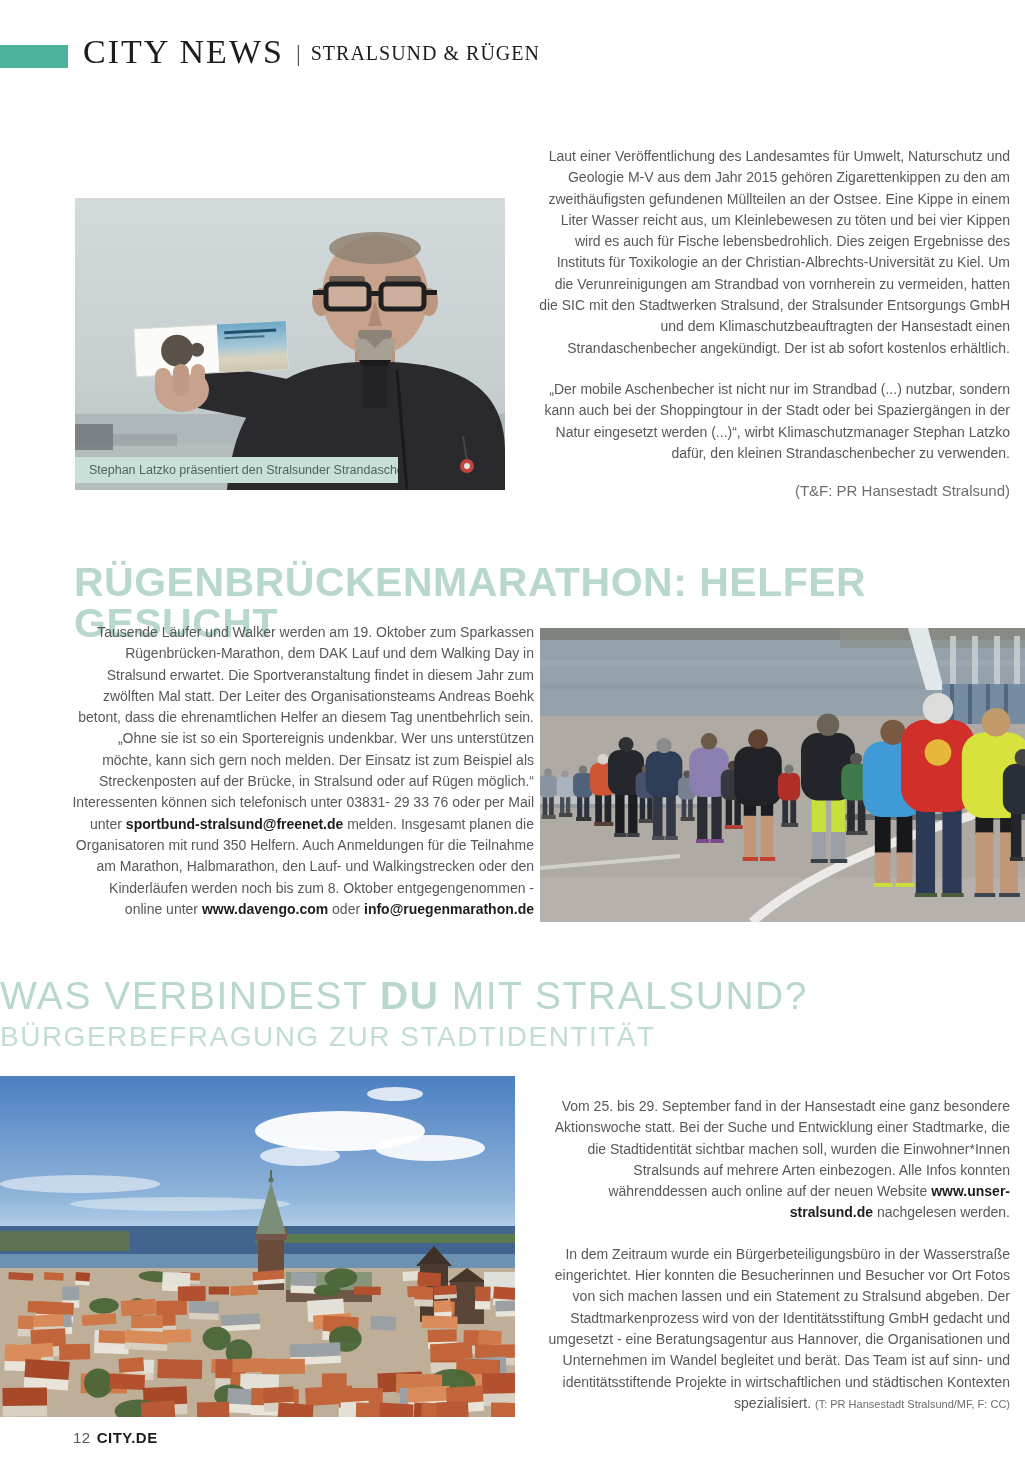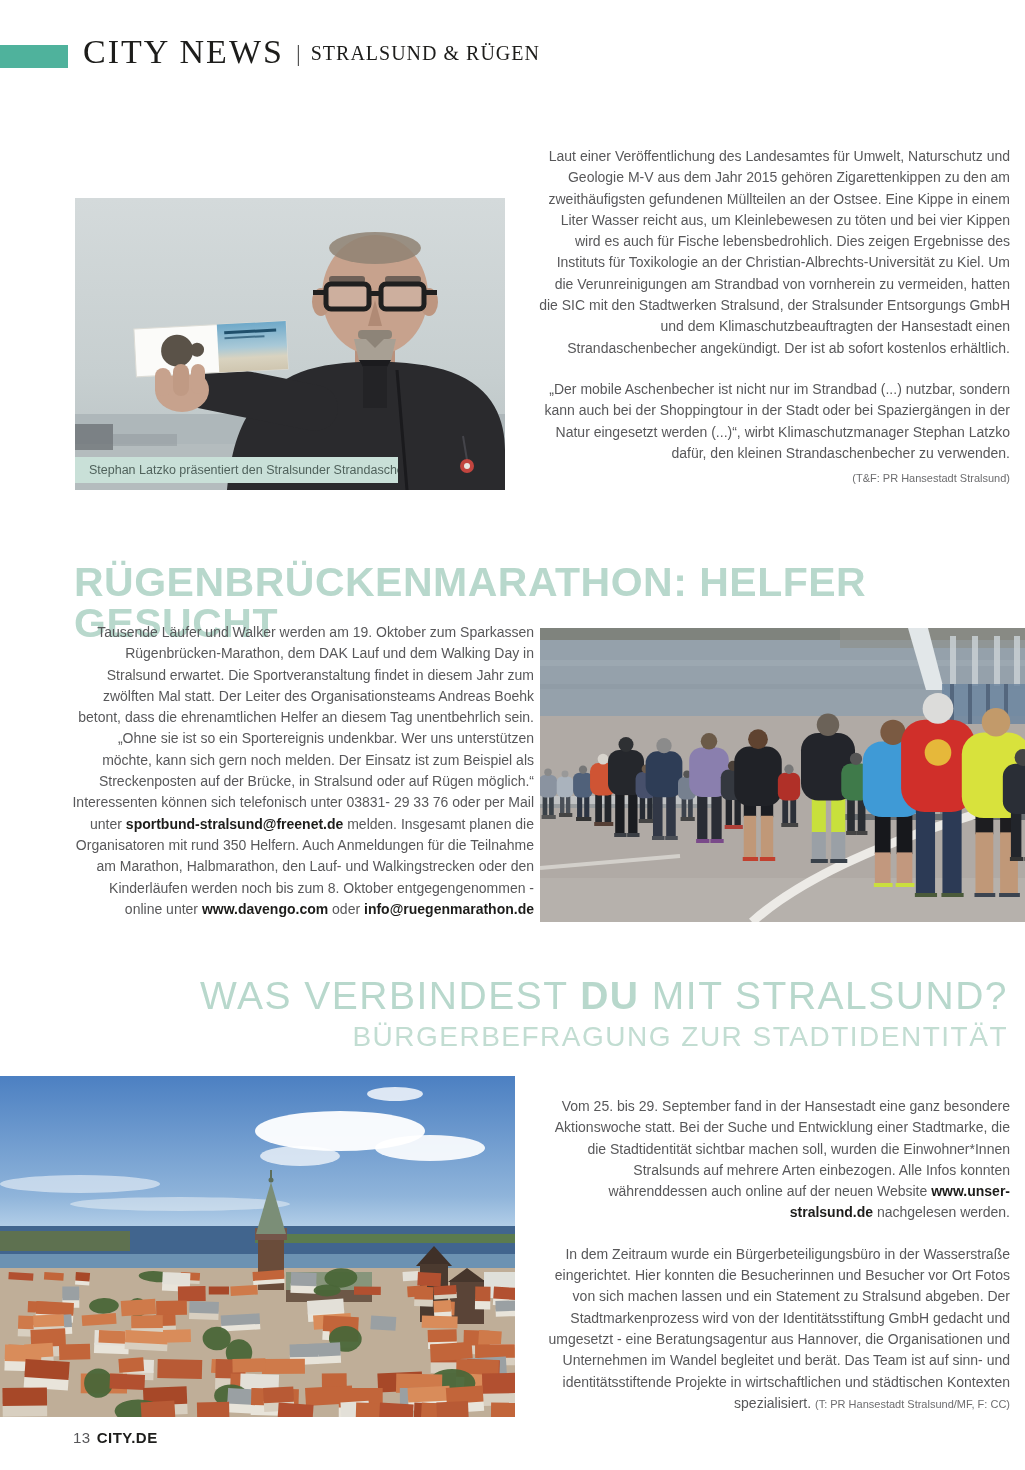--- a/index.html
+++ b/index.html
@@ -21,30 +21,30 @@
   .accent-bar{position:absolute;left:0;top:45px;width:68px;height:23px;background:var(--accent);}
   .masthead{position:absolute;left:83px;top:33px;white-space:nowrap;color:var(--ink);}
   .masthead .mag{font-family:"Liberation Serif",serif;font-size:34px;letter-spacing:2px;font-weight:400;}
   .masthead .sep{font-family:"Liberation Serif",serif;font-size:24px;color:#555;margin:0 10px 0 12px;vertical-align:2px;font-weight:300;}
   .masthead .region{font-family:"Liberation Serif",serif;font-size:20px;letter-spacing:1px;vertical-align:3px;}
   
   .h-bold{font-weight:700;color:var(--heading);letter-spacing:.5px;}
   .a1-title{position:absolute;left:77px;top:86px;font-size:42px;line-height:1;}
   .a1-sub{position:absolute;left:78px;top:136px;font-size:33px;line-height:1;color:var(--heading-light);letter-spacing:3px;font-weight:400;}
   .a2-title{position:absolute;left:74px;top:562px;font-size:41px;line-height:1;}
-  .a3-heads{position:absolute;left:0;top:976px;width:1008px;text-align:right;color:var(--heading);}
+  .a3-heads{position:absolute;left:0;top:976px;width:1008px;text-align:left;color:var(--heading);}
   .a3-title{font-size:39px;line-height:1;letter-spacing:1.5px;font-weight:400;}
   .a3-title .run-bold{font-weight:700;}
   .a3-sub{font-size:28px;line-height:1;letter-spacing:1.5px;margin-top:8px;color:var(--heading-light);}
   
   .bodycol{position:absolute;font-size:14px;line-height:21.3px;color:var(--body);text-align:right;}
   .bodycol p + p{margin-top:20px;}
   .bodycol .run-bold{font-weight:700;color:var(--ink);}
   .bodycol .run-small{font-size:11px;color:#6d6d6f;}
-  .credit{font-size:11px;color:#6d6d6f;margin-top:4px;}
+  .credit{font-size:15px;color:#6d6d6f;margin-top:16px;}
   .a1-text{left:538px;top:146px;width:472px;}
   .a2-text{left:72px;top:622px;width:462px;}
   .a3-text{left:538px;top:1096px;width:472px;}
   
   .photo{position:absolute;overflow:hidden;}
   .photo svg{display:block;width:100%;height:100%;}
   .photo-1{left:75px;top:198px;width:430px;height:292px;}
   .photo-2{left:540px;top:628px;width:485px;height:294px;}
   .photo-3{left:0;top:1076px;width:515px;height:341px;}
   .caption-band{
@@ -774,16 +774,16 @@
         </g>
     </svg>
   </figure>
 
   <div class="bodycol a3-text">
     <p><span>Vom 25. bis 29. September fand in der Hansestadt eine ganz besondere Aktionswoche statt. Bei der Suche und Entwicklung einer Stadtmarke, die die Stadtidentität sichtbar machen soll,  wurden die Einwohner*Innen Stralsunds auf mehrere Arten einbezogen. Alle Infos konnten währenddessen auch online auf der neuen Website </span><span class="run-bold">www.unser-stralsund.de</span><span> nachgelesen werden.</span></p>
     <p><span>In dem Zeitraum wurde ein Bürgerbeteiligungsbüro in der Wasserstraße eingerichtet. Hier konnten die Besucherinnen und Besucher vor Ort Fotos von sich machen lassen und ein Statement zu Stralsund abgeben. Der Stadtmarkenprozess wird von der Identitätsstiftung GmbH gedacht und umgesetzt - eine Beratungsagentur aus Hannover, die Organisationen und Unternehmen im Wandel begleitet und berät. Das Team ist auf sinn- und identitätsstiftende Projekte in wirtschaftlichen und städtischen Kontexten spezialisiert. </span><span class="run-small">(T: PR Hansestadt Stralsund/MF, F: CC)</span></p>
   </div>
 
   <div class="footer">
-    <span class="pagenum">13</span><span class="brand">CITY.DE</span>
+    <span class="pagenum">12</span><span class="brand">CITY.DE</span>
   </div>
 
 </div>
 
 </body></html>

